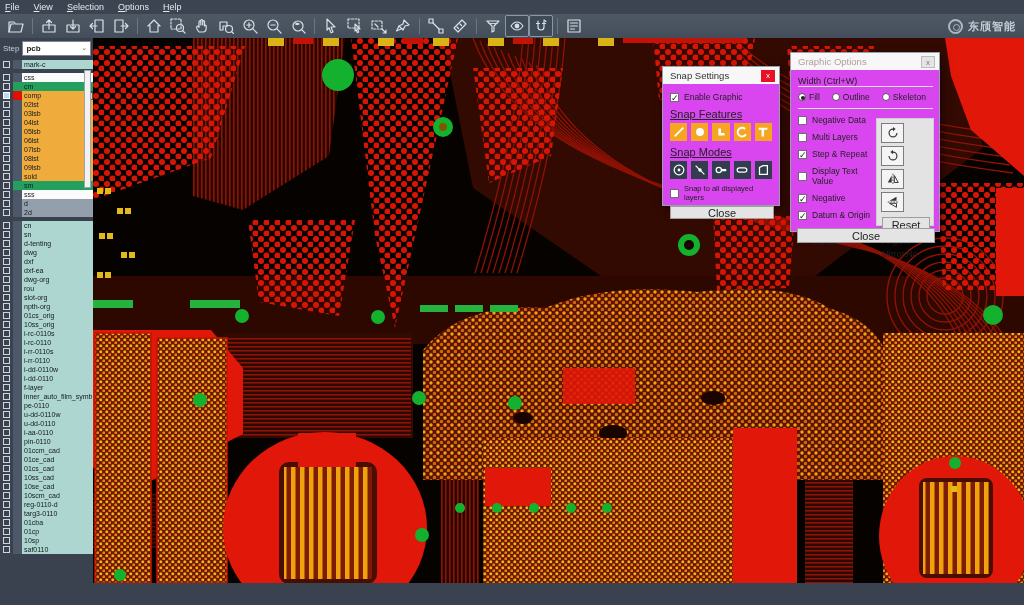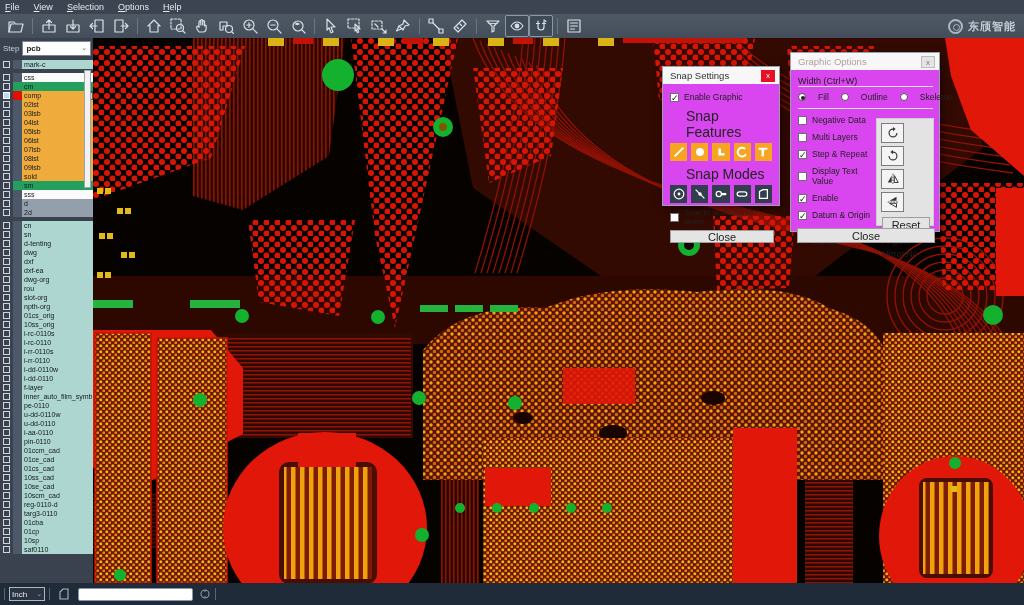--- a/index.html
+++ b/index.html
@@ -61,32 +61,32 @@
   .dlg-title .ttext{font-size:9.5px;color:#333;}
   .dlg-close{width:14px;height:12px;font-size:8px;line-height:12px;text-align:center;color:#fff;background:#e81123;}
   .dlg-close.gray{background:#e5e5e5;color:#777;border:1px solid #bbb;}
   .cb{width:9px;height:9px;border:1px solid #6d6d6d;background:#fff;font-size:9px;line-height:8px;text-align:center;color:#222;flex:none;}
   .dbtn{background:#e4e4e4;border:1px solid #9e9e9e;text-align:center;font-size:11px;color:#222;}
 
   #snapdlg{left:662px;top:66px;width:118px;height:140px;}
   #snapdlg .body{padding:5px 7px 0 7px;}
   .chkrow{display:flex;align-items:center;gap:5px;margin:3px 0 6px 0;}
   .chkrow .clbl{font-size:8.5px;color:#222;}
-  .seclbl{font-size:14px;color:#222;margin:2px 0 3px 16px;}
+  .seclbl{font-size:11px;color:#222;margin:2px 0 3px 0;text-decoration:underline;}
   .irow{display:flex;gap:4px;margin-bottom:5px;}
   .obtn{width:18px;height:18px;background:#f5a51f;display:flex;align-items:center;justify-content:center;}
   .kbtn{width:18px;height:18px;background:#323d4d;display:flex;align-items:center;justify-content:center;}
   #snapdlg .small{font-size:7.5px;margin:4px 0 4px 0;}
   #snapclose{width:104px;height:13px;line-height:12px;margin-top:2px;}
 
   #gfxdlg{left:790px;top:52px;width:150px;height:180px;}
   #gfxdlg .body{padding:3px 6px 0 6px;position:relative;}
   #gfxdlg .wlbl{font-size:9px;color:#222;margin:3px 0 5px 1px;border-bottom:1px solid #e0e0e0;padding-bottom:0;}
   .radrow{display:flex;gap:12px;margin:0 0 6px 1px;border-bottom:1px solid #e0e0e0;padding-bottom:6px;}
-  .rad{display:flex;align-items:center;gap:12px;}
+  .rad{display:flex;align-items:center;gap:3px;}
   .rad .ring{width:8px;height:8px;border:1px solid #555;border-radius:50%;background:#fff;position:relative;flex:none;}
   .rad .ring.on:before{content:"";position:absolute;left:1.5px;top:1.5px;width:4px;height:4px;background:#222;border-radius:50%;}
   .rad .rlbl{font-size:8.5px;color:#222;}
   #gchecks{width:82px;}
   #gchecks .chkrow{margin:0 0 7px 1px;}
   #gfxside{position:absolute;right:5px;top:48px;width:58px;height:108px;background:#e3e3e3;border:1px solid #cfcfcf;padding:4px;}
   .mini{width:23px;height:20px;background:#f4f4f4;border:1px solid #7d7d7d;display:inline-flex;align-items:center;justify-content:center;margin:0 1px 3px 0;}
   #gfxreset{width:48px;height:15px;line-height:14px;margin:2px 0 4px 1px;}
   .ginfo{font-size:8.5px;color:#222;margin:3px 0 0 1px;}
   #gfxclose{position:absolute;left:6px;top:158px;width:138px;height:15px;line-height:14px;}
@@ -732,37 +732,20 @@
         </div>
         <div class="lrow">
           <span class="cbx"></span>
           <span class="swatch"></span>
           <span class="lname lc-teal">saf0110</span>
         </div>
       </div>
     <div id="lscroll"></div>
   </div>
 
-  <div id="bottombar">
-    <div class="bsep"></div>
-    <div id="unitdd">
-      <span class="uval">Inch</span>
-      <span class="chev">⌄</span>
-    </div>
-    <div class="bsep"></div>
-    <svg id="cornericon" viewBox="0 0 12 12">
-        <path d="M2 11V4l3-3h5v10z" fill="none" stroke="#aeb6c0" stroke-width="1.1"></path>
-      </svg>
-    <input id="cmdinput" value="" placeholder="" style="">
-    <svg id="refreshicon" viewBox="0 0 12 12">
-        <circle cx="6" cy="6" r="4" fill="none" stroke="#8a97a5" stroke-width="1.1"></circle>
-        <path d="M6 2v2M6 8v2" stroke="#8a97a5" stroke-width="1.1"></path>
-      </svg>
-    <div class="bsep"></div>
-  </div>
 
   <div id="snapdlg" class="dlg">
     <div class="dlg-title">
       <span class="ttext">Snap Settings</span>
       <span class="dlg-close">x</span>
     </div>
     <div class="body">
       <div class="chkrow">
         <span class="cb">✓</span>
         <span class="clbl">Enable Graphic</span>
@@ -867,21 +850,21 @@
           <div class="chkrow">
             <span class="cb">✓</span>
             <span class="clbl">Step &amp; Repeat</span>
           </div>
           <div class="chkrow">
             <span class="cb"></span>
             <span class="clbl">Display Text Value</span>
           </div>
           <div class="chkrow">
             <span class="cb">✓</span>
-            <span class="clbl">Enable</span>
+            <span class="clbl">Negative</span>
           </div>
           <div class="chkrow">
             <span class="cb">✓</span>
             <span class="clbl">Datum &amp; Origin</span>
           </div>
           <div class="chkrow">
             <span class="cb"></span>
             <span class="clbl">Fullscreen Cursor</span>
           </div>
         </div>

